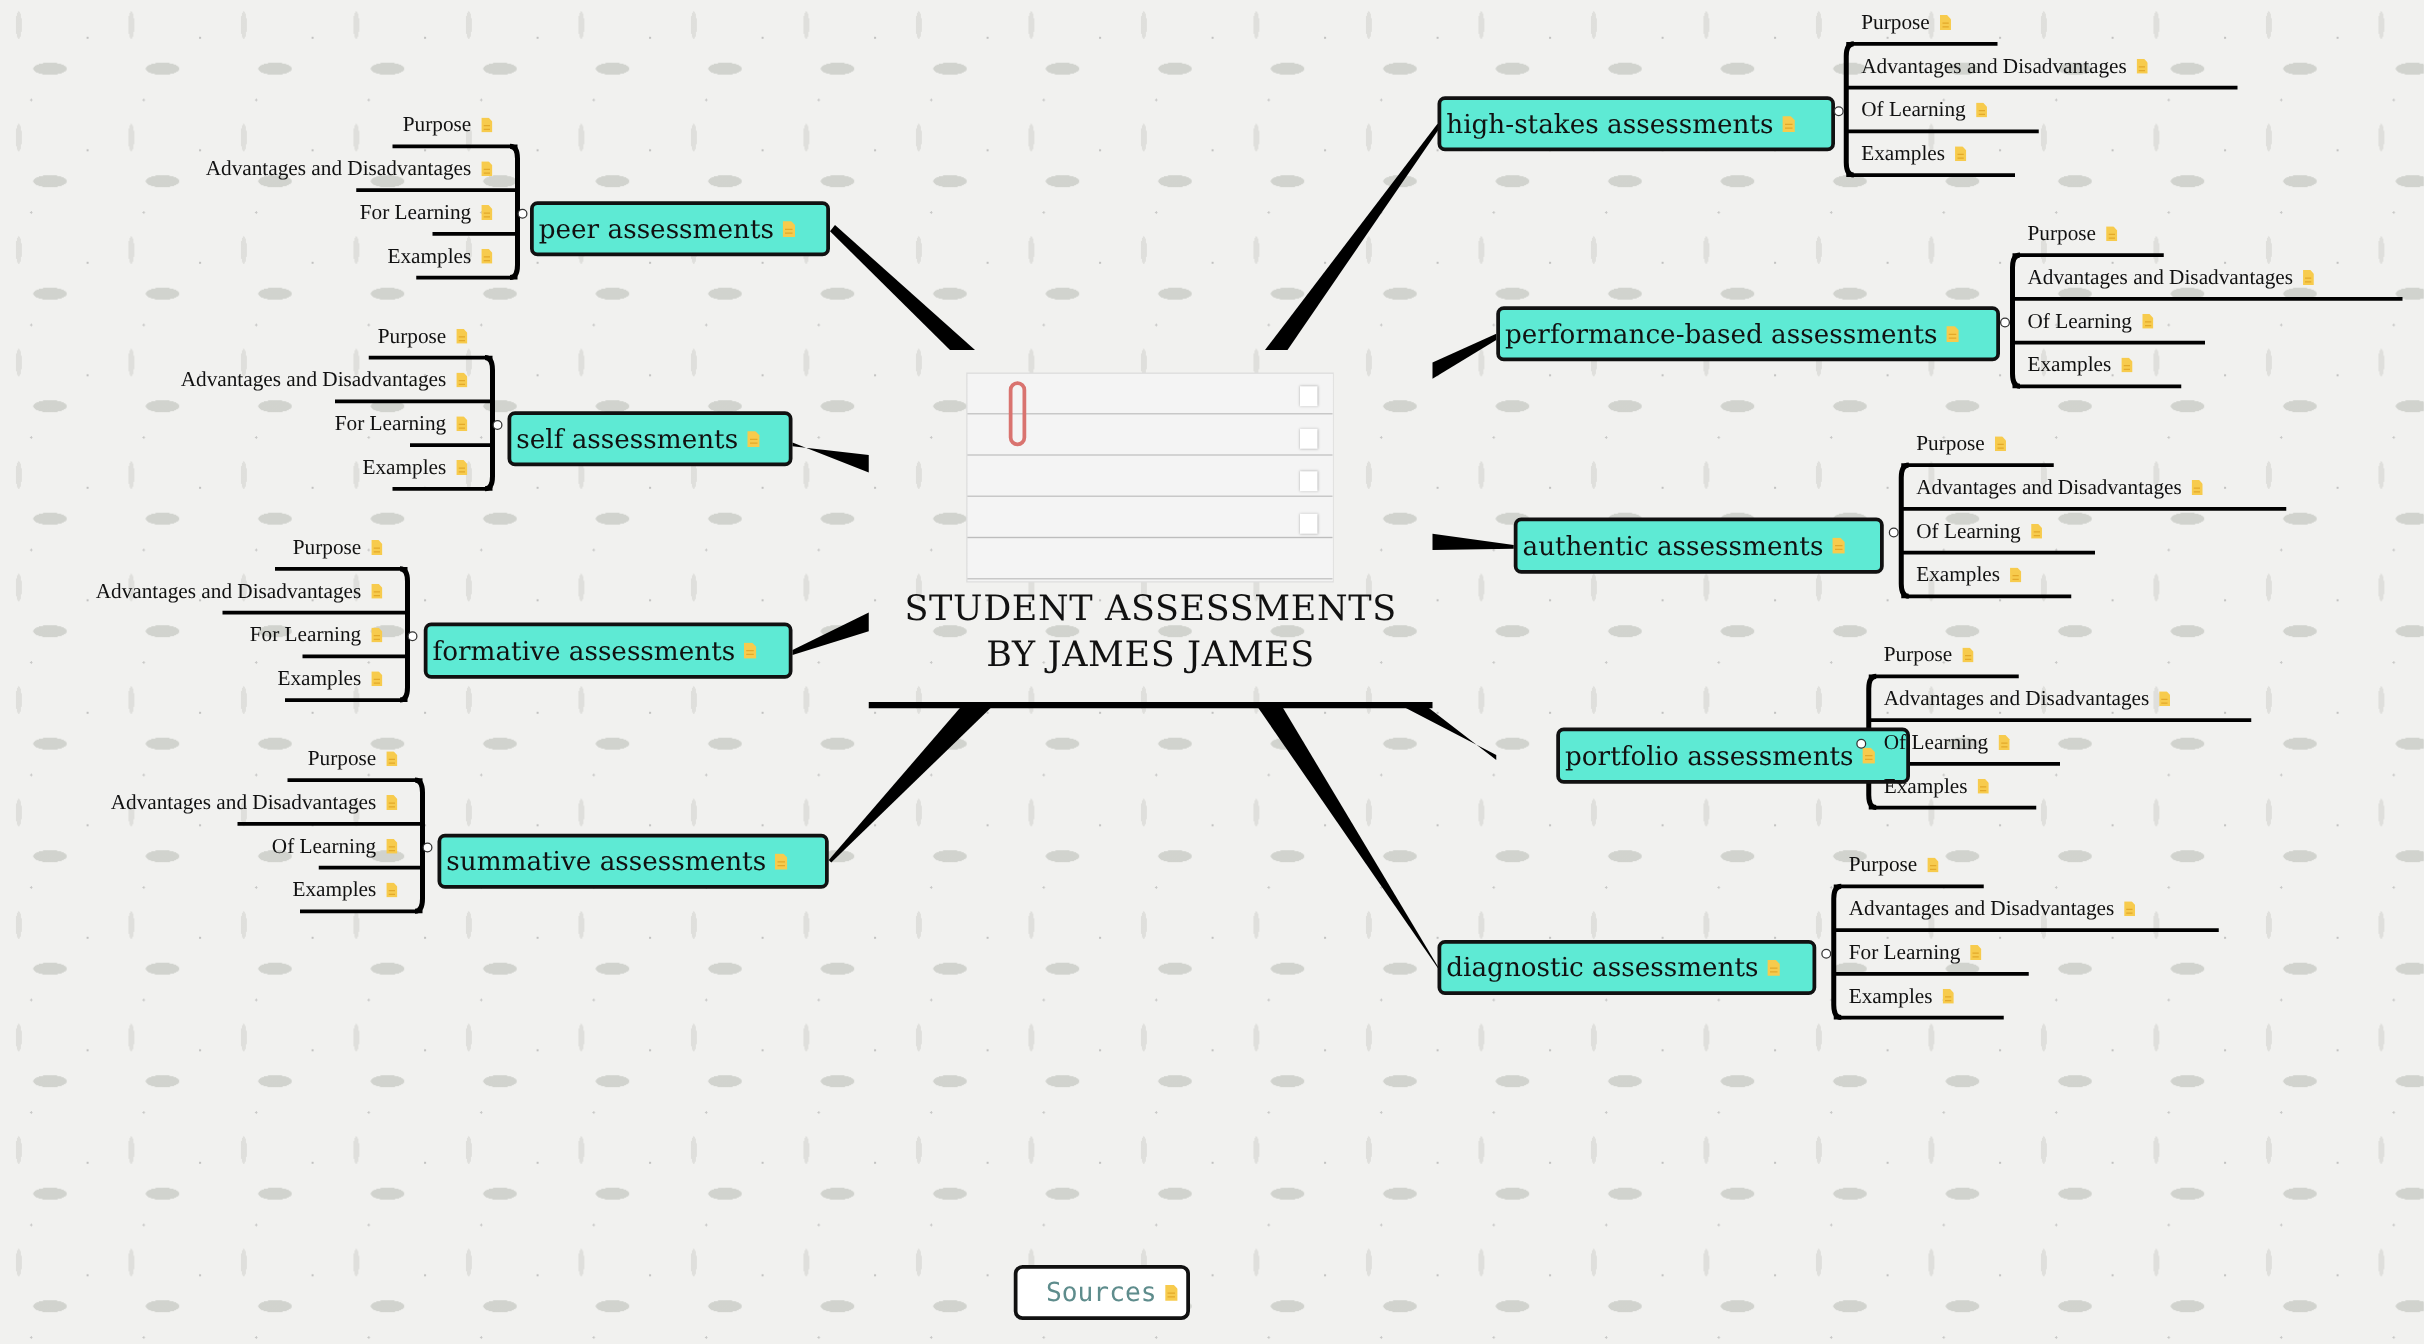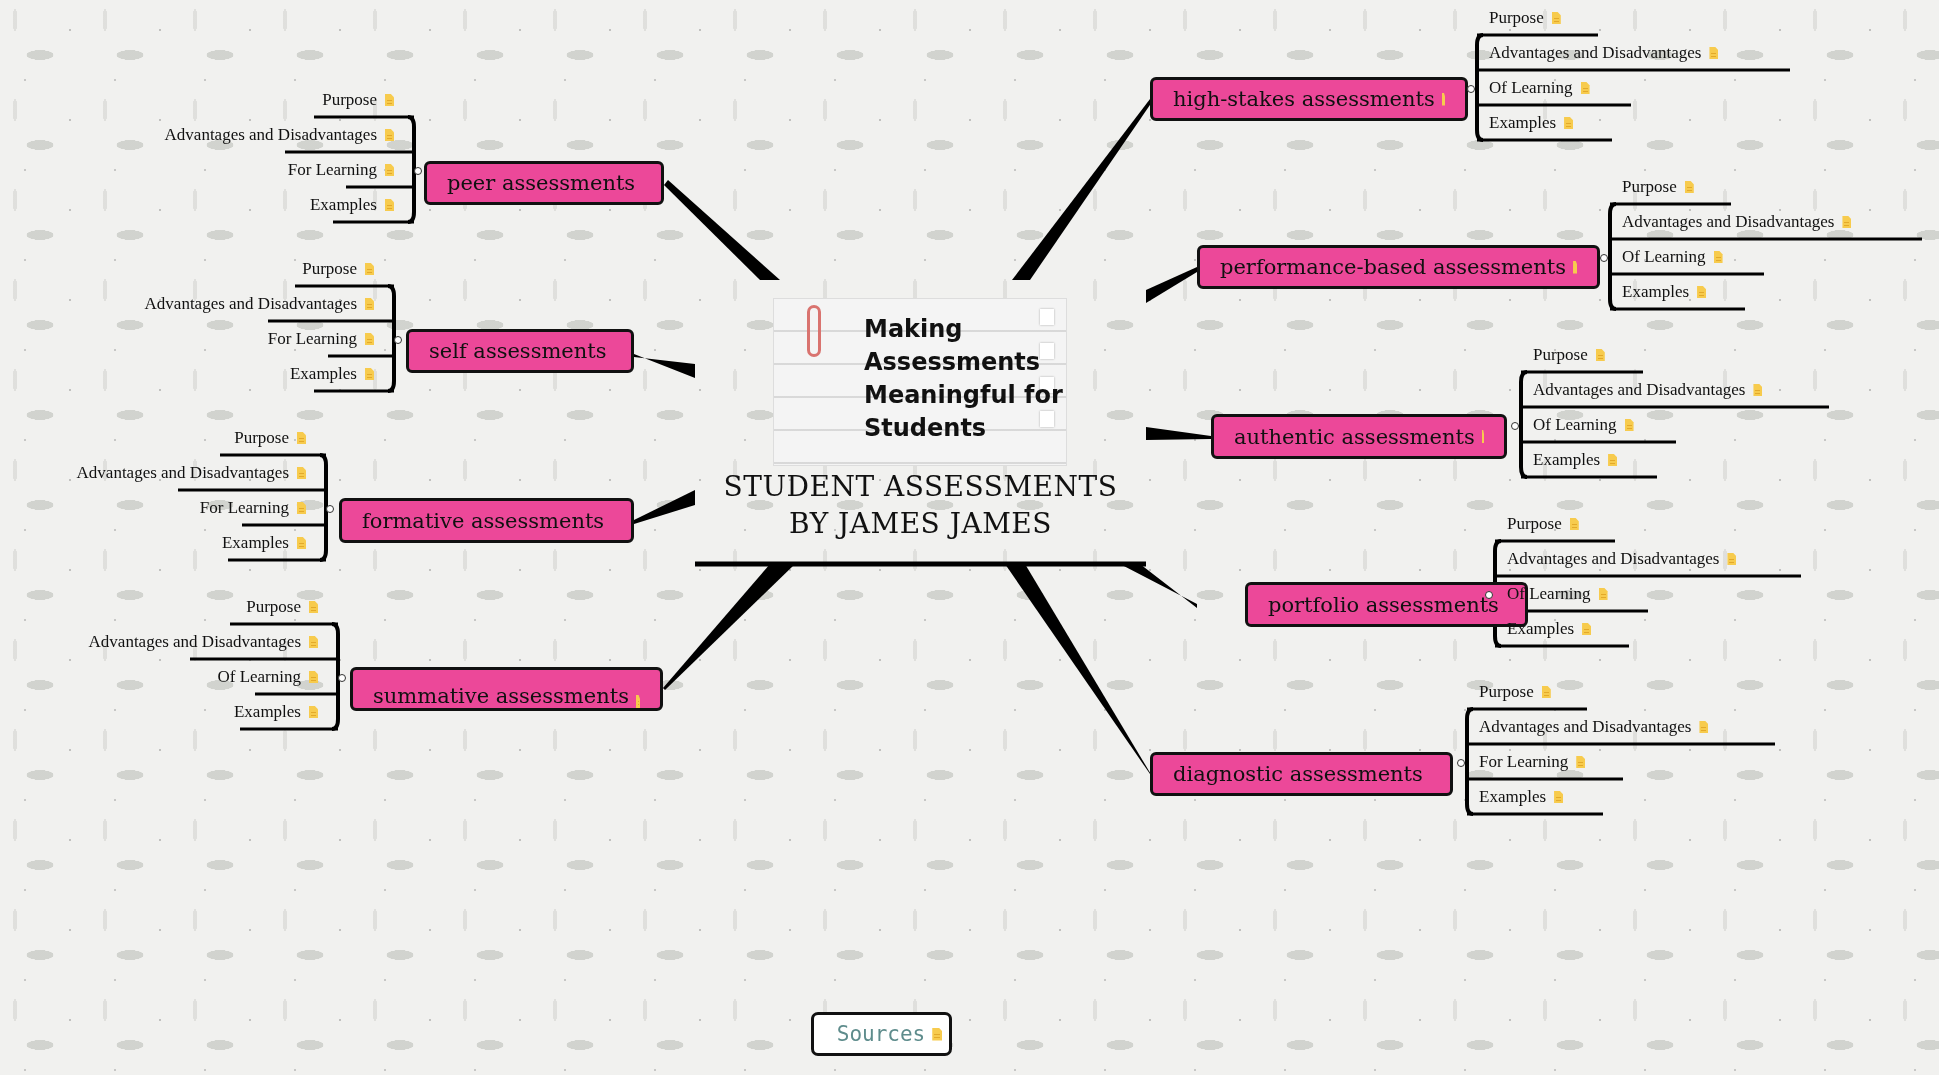--- a/index.html
+++ b/index.html
@@ -6,22 +6,22 @@
   body{width:1939px;height:1075px;position:relative;overflow:hidden;
     background-color:#f1f1ef;
     background-image:
       radial-gradient(ellipse 22px 8px at 40px 55px, rgba(150,155,145,.35) 60%, transparent 62%),
       radial-gradient(ellipse 4px 18px at 15px 20px, rgba(190,190,185,.35) 60%, transparent 62%),
       radial-gradient(circle 1px at 70px 30px, rgba(120,120,120,.4) 80%, transparent 100%),
       radial-gradient(circle 1px at 25px 80px, rgba(120,120,120,.35) 80%, transparent 100%);
     background-size:90px 90px;
     font-family:"DejaVu Serif","Liberation Serif",serif;}
   svg.links{position:absolute;left:0;top:0;width:1939px;height:1075px;}
-  .node{position:absolute;box-sizing:border-box;background:#ec4899;border:3px solid #111;border-radius:6px;
-    display:flex;align-items:center;padding:0 20px;font-size:21px;color:#111;white-space:nowrap;cursor:pointer;}
+  .node{position:absolute;box-sizing:border-box;background:#5eead4;border:3px solid #111;border-radius:6px;
+    display:flex;align-items:center;padding:0 4px;font-size:21px;color:#111;white-space:nowrap;cursor:pointer;}
   .note{display:inline-block;width:10px;height:13px;background:#f7cb4d;margin-left:7px;position:relative;
     clip-path:polygon(0 0,65% 0,100% 28%,100% 100%,0 100%);}
   .note::after{content:"";position:absolute;left:2px;right:2px;top:6px;height:1px;background:#e3a92a;box-shadow:0 3px 0 #e3a92a;}
   .collapse{position:absolute;width:8px;height:8px;border:1.5px solid #333;border-radius:50%;background:#fff;box-sizing:border-box;}
   .leaf{position:absolute;font-family:"Liberation Serif","DejaVu Serif",serif;font-size:17px;color:#111;white-space:nowrap;
     display:flex;align-items:center;height:26px;cursor:pointer;justify-content:flex-end;}
   .leaf .note{width:9px;height:12px;margin-left:8px;}
   .central-img{position:absolute;left:774px;top:299px;width:292px;height:166px;
     background:repeating-linear-gradient(180deg,#f4f4f4 0px,#f4f4f4 31px,#bdbdbd 32px,#f4f4f4 33px);
     box-shadow:0 0 0 1px #ddd;}
@@ -99,43 +99,37 @@
       <line x1="1467" x2="1603" y1="814" y2="814" stroke="#000" stroke-width="3"></line>
     </g>
 </svg>
 
 <div class="central-img">
   <div class="clip"></div>
   <div class="tab" style="top:10px"></div>
   <div class="tab" style="top:44px"></div>
   <div class="tab" style="top:78px"></div>
   <div class="tab" style="top:112px"></div>
-  <div class="cimg-text">
-    <div>Making</div>
-    <div>Assessments</div>
-    <div>Meaningful for</div>
-    <div>Students</div>
-  </div>
 </div>
 <div class="title" style="top:470px">STUDENT ASSESSMENTS</div>
 <div class="title" style="top:507px">BY JAMES JAMES</div>
 
 <div class="node" style="left:424px;top:161px;width:240px;height:44px;">
   <span>peer assessments</span>
     <span class="note"></span>
   </div>
 <div class="node" style="left:406px;top:329px;width:228px;height:44px;text-align:center;">
   <span>self assessments</span>
     <span class="note"></span>
   </div>
 <div class="node" style="left:339px;top:498px;width:295px;height:45px;">
   <span>formative assessments</span>
     <span class="note"></span>
   </div>
-<div class="node" style="left:350px;top:667px;width:313px;height:44px;align-items:flex-end;">
+<div class="node" style="left:350px;top:667px;width:313px;height:44px;">
   <span>summative assessments</span>
     <span class="note"></span>
   </div>
 <div class="node" style="left:1150px;top:77px;width:318px;height:44px;">
   <span>high-stakes assessments</span>
     <span class="note"></span>
   </div>
 <div class="node" style="left:1197px;top:245px;width:403px;height:44px;">
   <span>performance-based assessments</span>
     <span class="note"></span>

